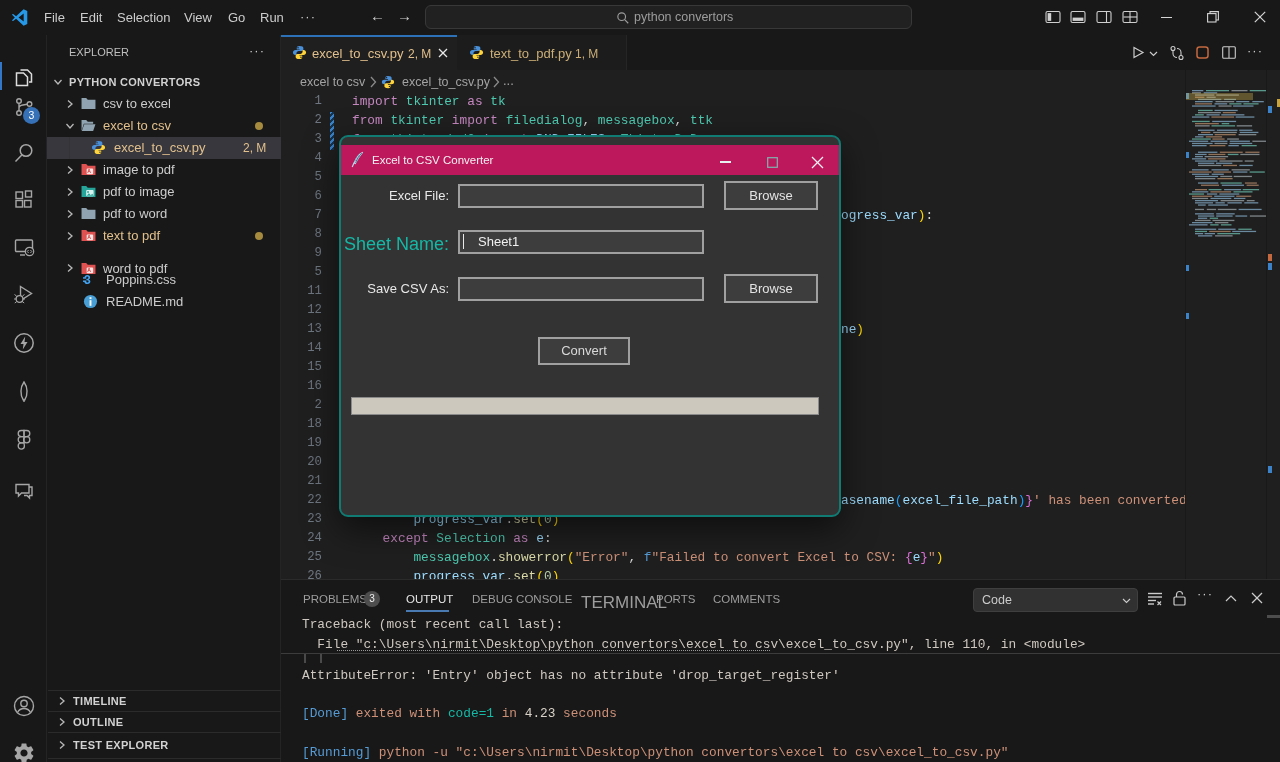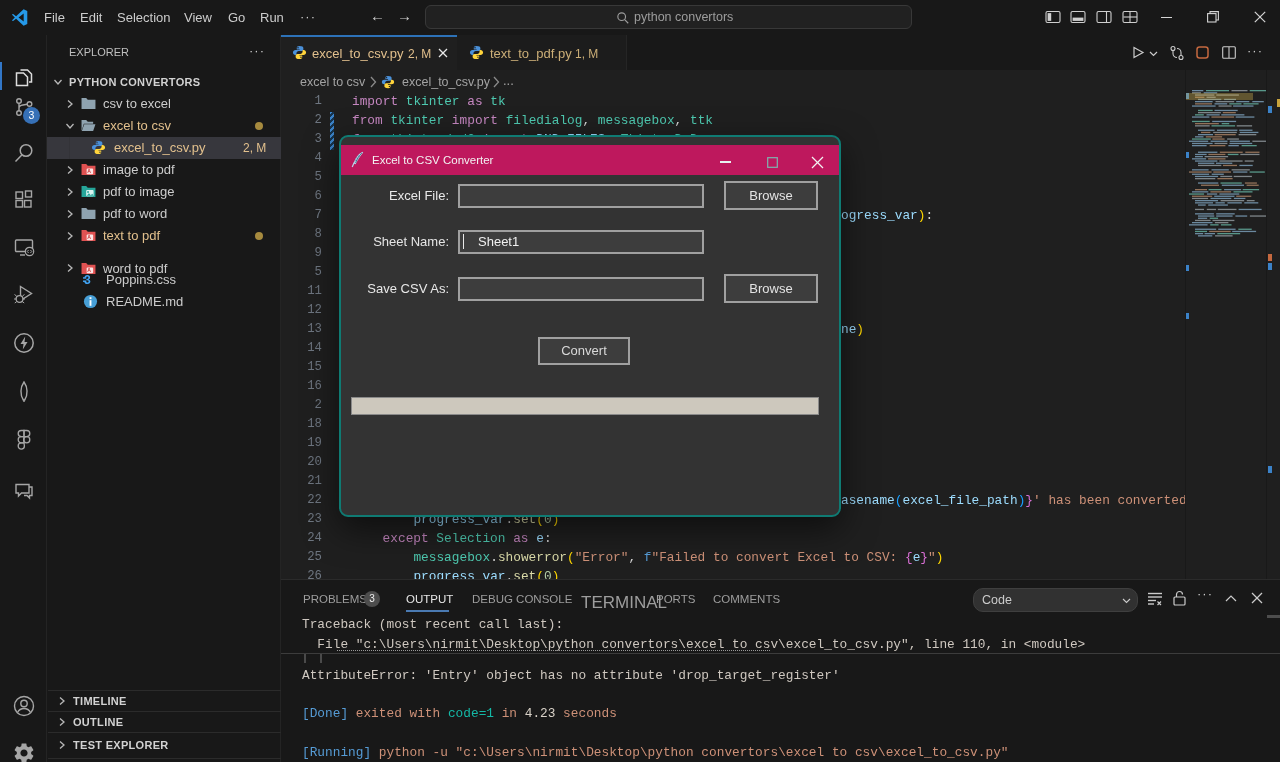--- a/index.html
+++ b/index.html
@@ -477,21 +477,21 @@
 
 <div class="a" style="left:281px;top:579px;width:999px;height:183px;background:#181818;border-top:1px solid #2b2b2b">
   <span class="a" style="left:22px;top:13px;font-size:11.5px;color:#9d9d9d">PROBLEMS</span>
   <div class="a" style="left:83px;top:11px;width:16px;height:16px;border-radius:8px;background:#4d4d4d;text-align:center;line-height:16px;font-size:10px;color:#f0f0f0">3</div>
   <span class="a" style="left:125px;top:13px;font-size:11.5px;color:#e7e7e7">OUTPUT</span>
   <div class="a" style="left:125px;top:30px;width:43px;height:2px;background:#4a7ab2"></div>
   <span class="a" style="left:191px;top:13px;font-size:11.5px;color:#9d9d9d">DEBUG CONSOLE</span>
   <span class="a" style="left:300px;top:13px;font-size:17px;color:#9d9d9d">TERMINAL</span>
   <span class="a" style="left:375px;top:13px;font-size:11.5px;color:#9d9d9d">PORTS</span>
   <span class="a" style="left:432px;top:13px;font-size:11.5px;color:#9d9d9d">COMMENTS</span>
-  <div class="a" style="left:692px;top:8px;width:165px;height:24px;background:#313131;border:1px solid #3f3f3f;border-radius:10px">
+  <div class="a" style="left:692px;top:8px;width:165px;height:24px;background:#313131;border:1px solid #3f3f3f;border-radius:4px">
     <span class="a" style="left:8px;top:4px;font-size:12.5px;color:#cccccc">Code</span>
     <svg class="a" style="left:148px;top:9px" width="9" height="6" viewBox="0 0 9 6">
         <path d="M1 1 4.5 4.5 8 1" fill="none" stroke="#cccccc" stroke-width="1.1"></path>
       </svg>
   </div>
   <svg class="a" style="left:866px;top:11px" width="16" height="16" viewBox="0 0 16 16">
       <line x1="1" y1="2.5" x2="15" y2="2.5" stroke="#cccccc" stroke-width="1.4"></line>
       <line x1="1" y1="6" x2="15" y2="6" stroke="#cccccc" stroke-width="1.4"></line>
       <line x1="1" y1="9.5" x2="9" y2="9.5" stroke="#cccccc" stroke-width="1.4"></line>
       <line x1="1" y1="13" x2="7" y2="13" stroke="#cccccc" stroke-width="1.4"></line>
@@ -536,21 +536,21 @@
         <rect x="0.7" y="0.7" width="9.6" height="9.6" fill="none" stroke="#7fb3ae" stroke-width="1.2"></rect>
       </svg>
     <svg class="a" style="left:470px;top:10.5px" width="13" height="13" viewBox="0 0 13 13">
         <line x1="1" y1="1" x2="12" y2="12" stroke="#f2f2f2" stroke-width="1.3"></line>
         <line x1="12" y1="1" x2="1" y2="12" stroke="#f2f2f2" stroke-width="1.3"></line>
       </svg>
   </div>
   <div class="a" style="left:0;top:51px;width:108px;text-align:right;font-size:13px;color:#e8e8e8">Excel File:</div>
   <div class="a" style="left:117px;top:47px;width:246px;height:24px;background:#3d3d3d;border:2px solid #a0a0a0"></div>
   <div class="a" style="left:383px;top:44px;width:94px;height:29px;background:#3d3d3d;border:2px solid #a0a0a0;text-align:center;line-height:25px;font-size:13px;color:#e3e3e3">Browse</div>
-  <div class="a" style="left:0;top:97px;width:108px;text-align:right;font-size:13px;color:#e5e5e5">Sheet Name:</div>
+  <div class="a" style="left:0;top:97px;width:108px;text-align:right;font-size:18px;color:#14b8a6">Sheet Name:</div>
   <div class="a" style="left:117px;top:93px;width:246px;height:24px;background:#3d3d3d;border:2px solid #a0a0a0;font-size:13px;color:#f0f0f0;line-height:20px"><span style="margin-left:3px;border-left:1px solid #e8e8e8;padding-left:14px">Sheet1</span></div>
   <div class="a" style="left:0;top:144px;width:108px;text-align:right;font-size:13px;color:#e8e8e8">Save CSV As:</div>
   <div class="a" style="left:117px;top:140px;width:246px;height:24px;background:#3d3d3d;border:2px solid #a0a0a0"></div>
   <div class="a" style="left:383px;top:137px;width:94px;height:29px;background:#3d3d3d;border:2px solid #a0a0a0;text-align:center;line-height:25px;font-size:13px;color:#e3e3e3">Browse</div>
   <div class="a" style="left:197px;top:200px;width:92px;height:28px;background:#3d3d3d;border:2px solid #a0a0a0;text-align:center;line-height:24px;font-size:13px;color:#d9d9d9">Convert</div>
   <div class="a" style="left:10px;top:260px;width:468px;height:18px;background:#cdc8bd;border:1px solid #8a8a8a"></div>
 </div>
 <svg class="a" style="left:12px;top:64px" width="24" height="24" viewBox="0 0 24 24">
     <path d="M8.5 6 H15.5 L19.5 10 V18 H17" fill="none" stroke="#dddddd" stroke-width="1.5"></path>
     <path d="M4.5 9 H11.5 L15.5 13 V21.5 H4.5 Z" fill="none" stroke="#dddddd" stroke-width="1.5"></path>

